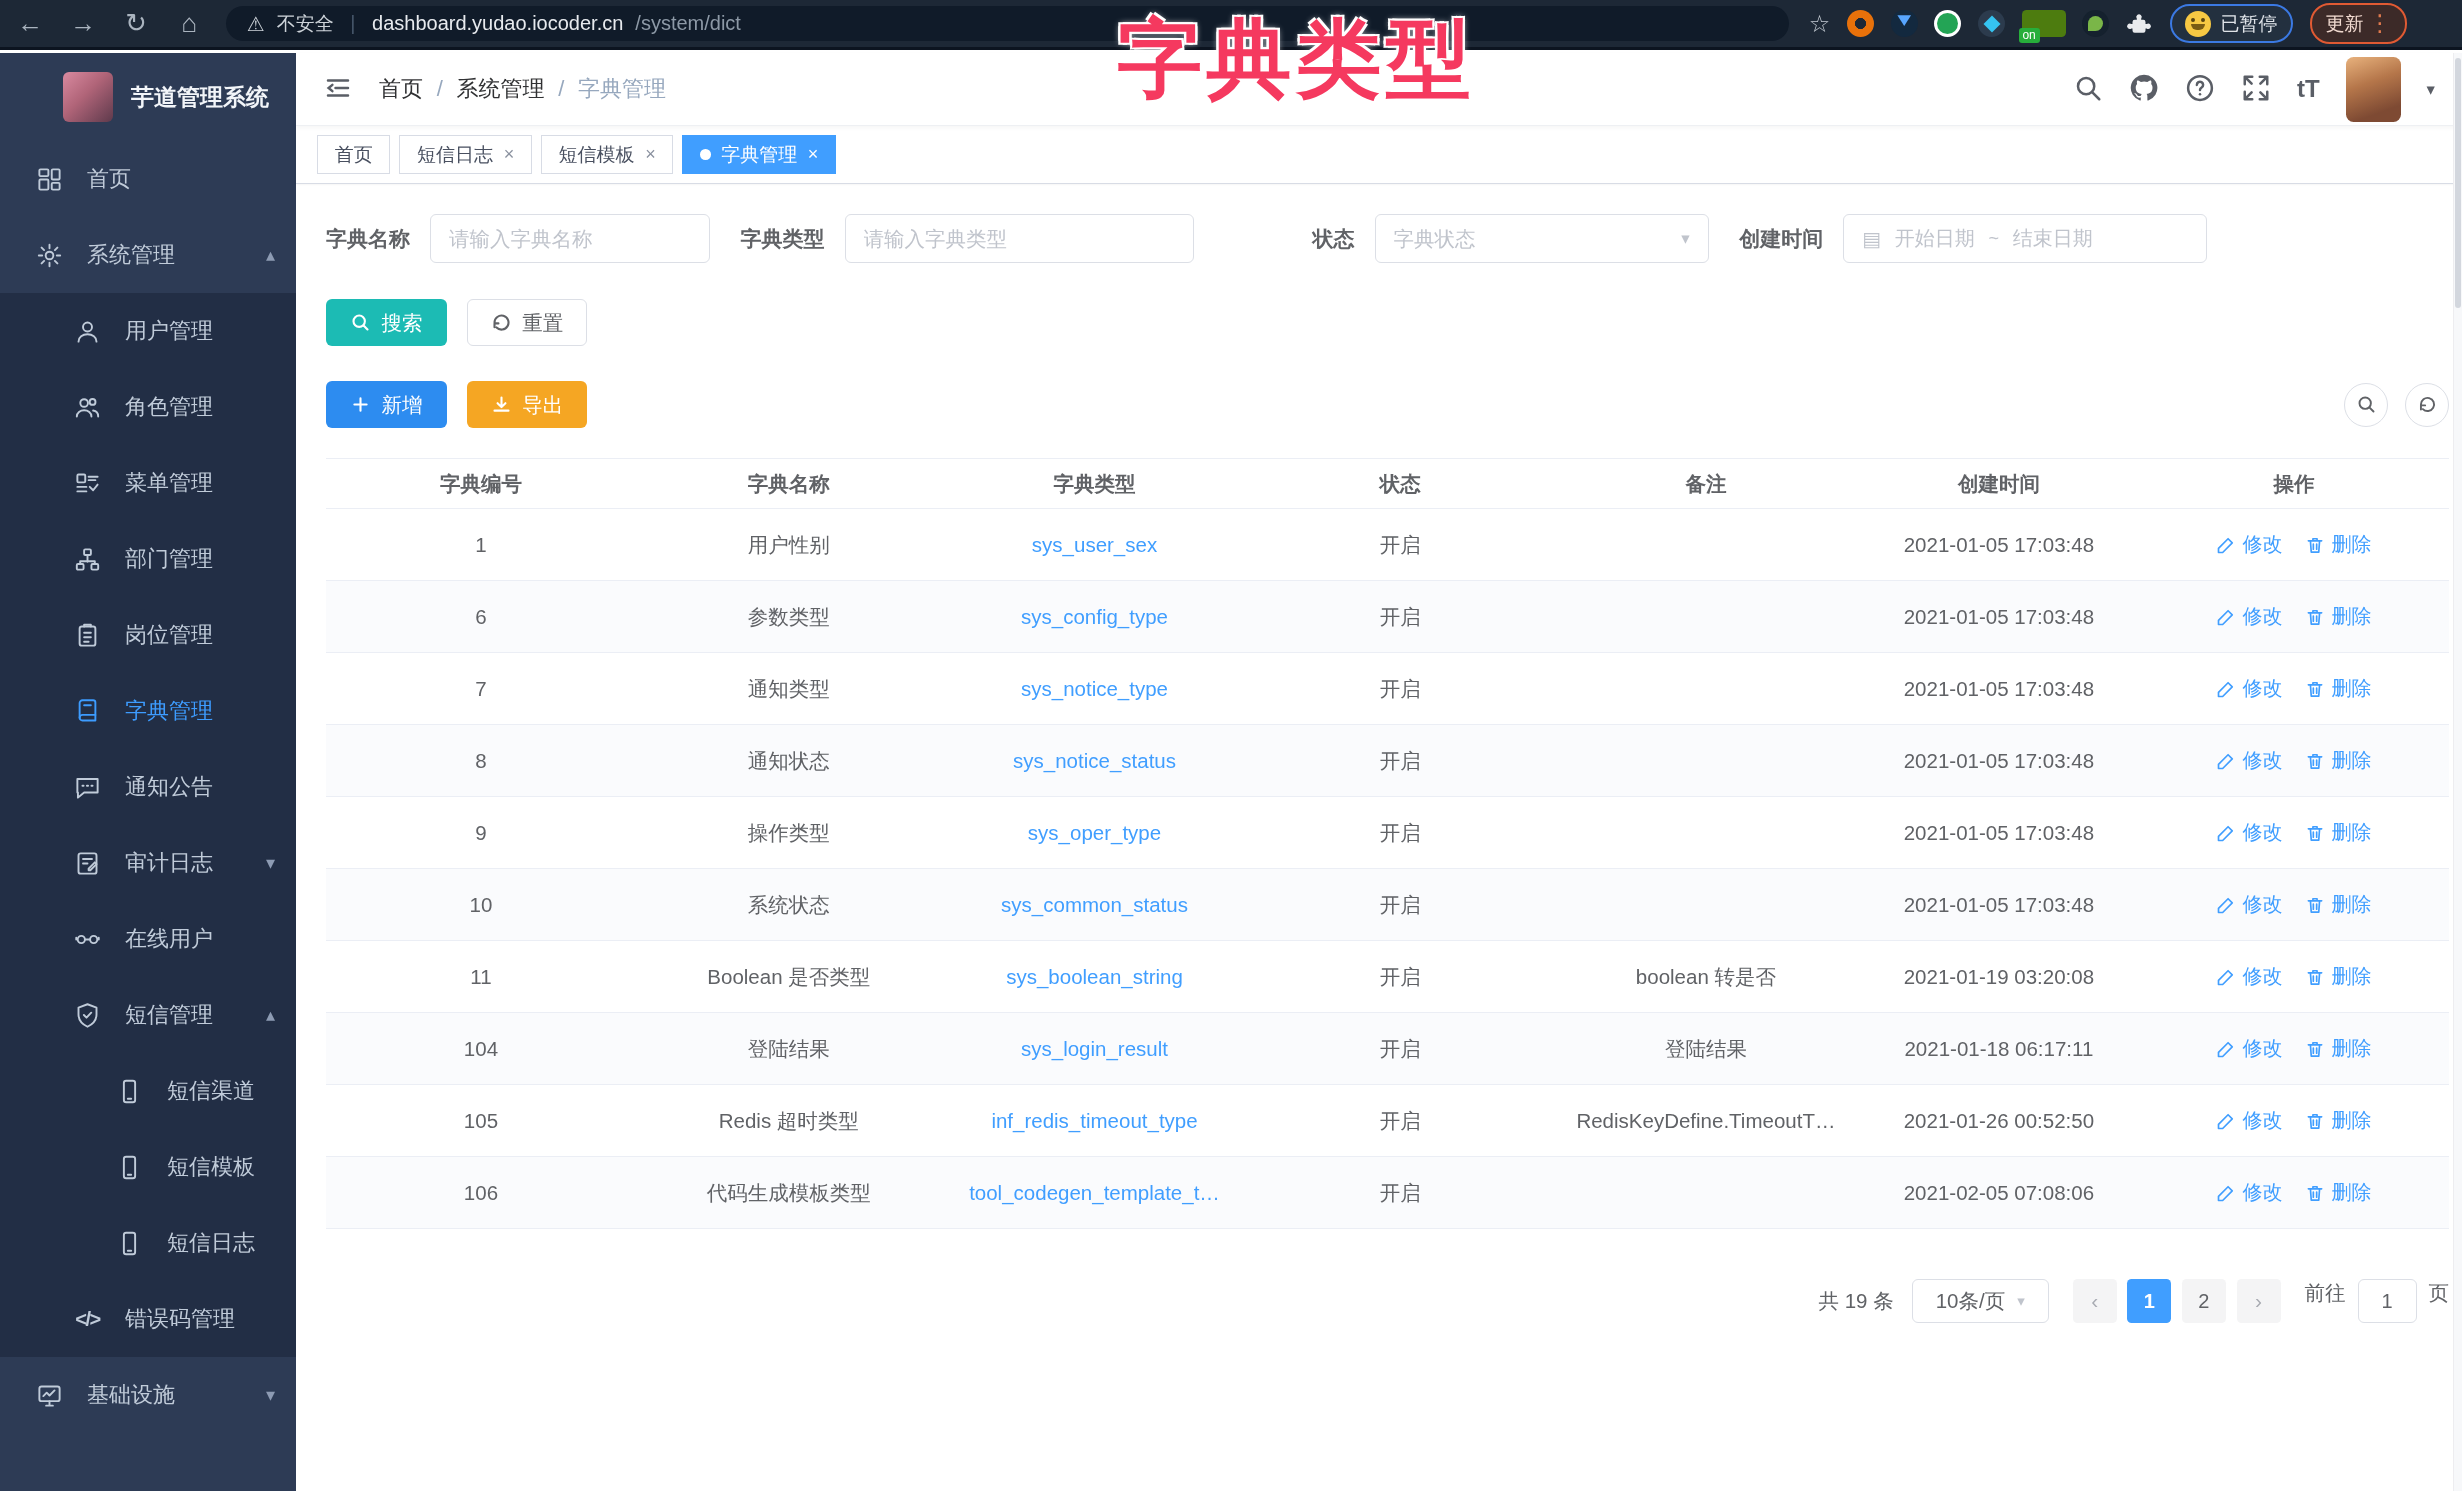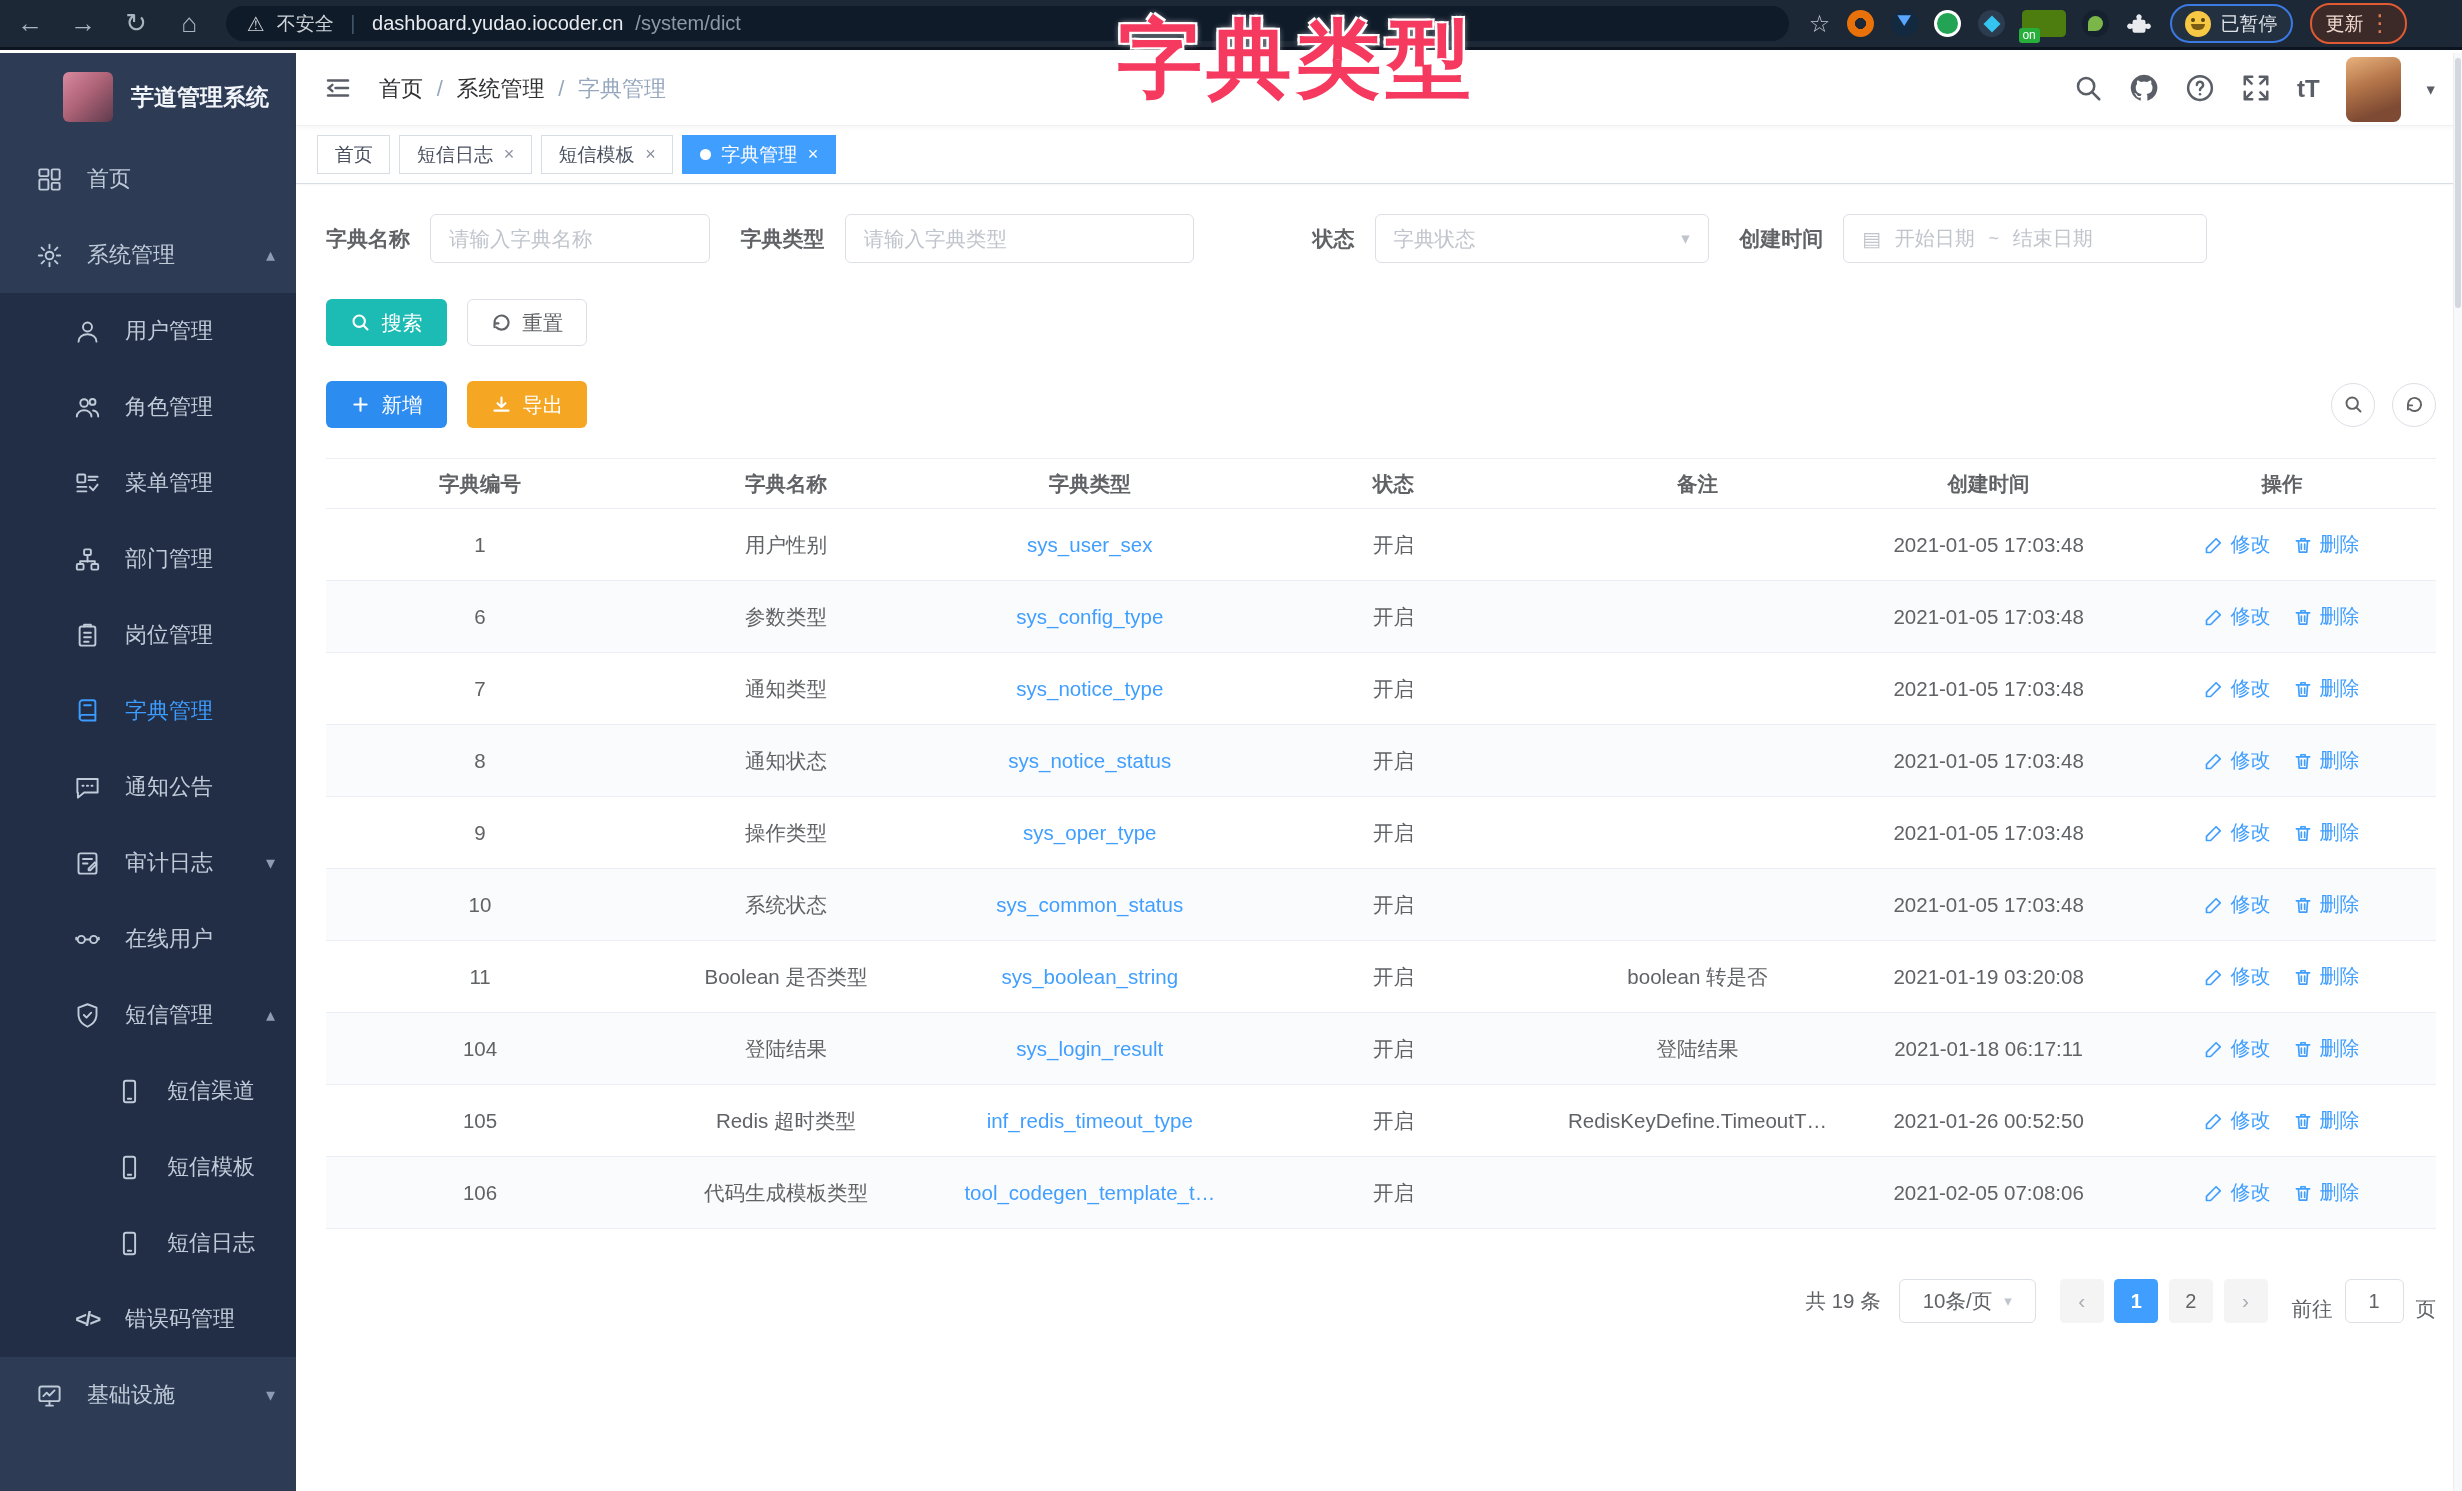--- a/index.html
+++ b/index.html
@@ -63,21 +63,21 @@
   .avatar { width:55px; height:65px; border-radius:7.6px; background:linear-gradient(160deg,#e8b27d 0%,#b5764a 40%,#7e4a33 80%); }
   .caret { font-size:16.7px; color:#5a5e66; }
 
   .tabsbar { height:58px; display:flex; align-items:center; padding:0 21px; gap:9px; border-bottom:0.8px solid #d8dce5; box-shadow:0 0.8px 2.3px rgba(0,0,0,.06); }
   .tab { display:flex; align-items:center; gap:10.6px; height:39px; padding:0 16.7px; border:0.8px solid #d8dce5; background:#fff; color:#495060; font-size:19px; cursor:pointer; }
   .tab .x { font-size:18px; color:#8a919f; }
   .tab.active { background:#409eff; border-color:#409eff; color:#fff; }
   .tab.active .x { color:#fff; }
   .tab.active .dot { width:10.6px; height:10.6px; border-radius:50%; background:#fff; }
 
-  .content { padding:30px 26px 0 30px; }
+  .content { padding:30px 13px 0 30px; }
 
   .filters { display:flex; align-items:center; gap:20px; height:49px; margin-bottom:36px; }
   .flabel { font-size:21px; color:#606266; white-space:nowrap; font-weight:700; }
   .finput { height:49px; border:0.8px solid #dcdfe6; border-radius:6px; padding:0 18px; font-size:20.5px; color:#606266; background:#fff; outline:none; font-family:inherit; }
   .finput::placeholder { color:#c0c4cc; }
   .fselect { width:334px; display:flex; align-items:center; justify-content:space-between; }
   .fselect .ph { color:#c0c4cc; font-size:20.5px; }
   .fselect .chev { color:#c0c4cc; font-size:16.7px; }
   .fdate { width:364px; display:flex; align-items:center; gap:13.7px; }
   .fdate .cal { color:#c0c4cc; font-size:20px; }
@@ -110,21 +110,21 @@
   .oplink svg { width:20px; height:20px; stroke:#409eff; fill:none; stroke-width:2; stroke-linecap:round; stroke-linejoin:round; }
 
   
   .pagination { display:flex; align-items:center; justify-content:flex-end; gap:18px; margin-top:50px; color:#606266; font-size:20.5px; }
   .psize { width:137px; height:44px; border:0.8px solid #dcdfe6; border-radius:6px; display:flex; align-items:center; justify-content:center; gap:12px; color:#606266; cursor:pointer; }
   .psize .chev { color:#c0c4cc; font-size:15px; }
   .pager { display:flex; align-items:center; gap:10.6px; margin:0 6px; }
   .pbtn { min-width:44px; height:44px; border-radius:4.6px; background:#f4f4f5; color:#606266; display:flex; align-items:center; justify-content:center; font-size:20px; cursor:pointer; padding:0 6px; }
   .pbtn.active { background:#409eff; color:#fff; font-weight:700; }
   .pbtn.arrow { color:#a8abb2; font-size:21px; }
-  .goto { display:flex; align-items:flex-end; gap:12px; }
+  .goto { display:flex; align-items:flex-start; gap:12px; }
   .ginput { width:59px; height:44px; border:0.8px solid #dcdfe6; border-radius:6px; text-align:center; font-size:20px; color:#606266; outline:none; font-family:inherit; }
 
   
   .watermark { position:absolute; left:1117px; top:1.5px; font-size:85px; font-weight:700; color:#f5395f; z-index:50; letter-spacing:4.6px;
     text-shadow:-2.3px -2.3px 0 #fff,2.3px -2.3px 0 #fff,-2.3px 2.3px 0 #fff,2.3px 2.3px 0 #fff,0 0 7.6px #fff; }
 
   
   .vscroll { position:absolute; right:0; top:53px; bottom:0; width:9px; background:#f7f8fa; border-left:0.8px solid #ededf0; }
   .vthumb { position:absolute; top:4.6px; right:1.5px; width:6px; height:250px; border-radius:3px; background:#d3d7de; }
 </style>

